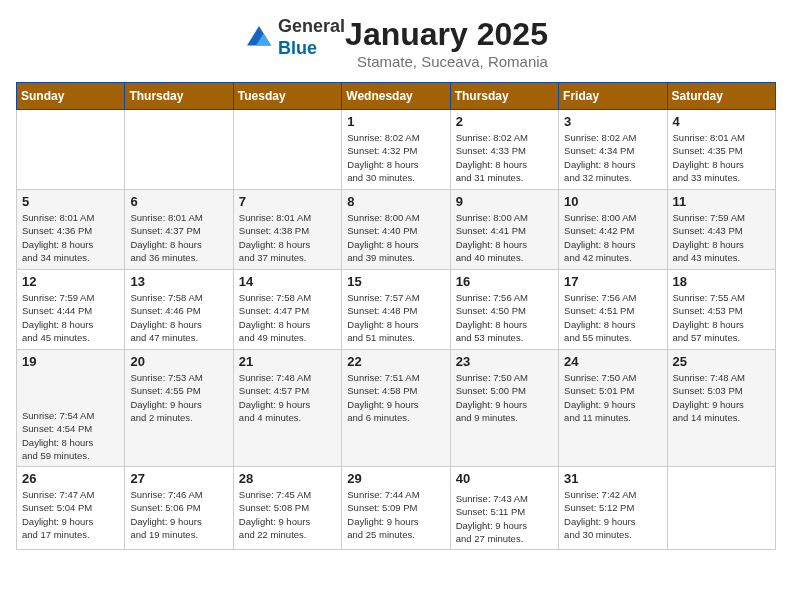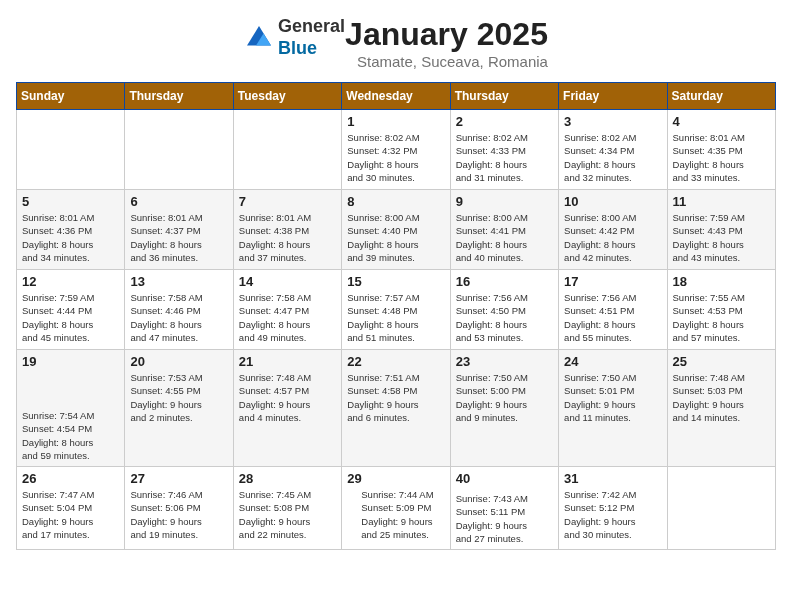--- a/index.html
+++ b/index.html
@@ -321,21 +321,21 @@
         </td>
         <td>
           <span class="day-number">28</span>
           <div class="day-info" style="white-space: pre-line;">Sunrise: 7:45 AM
 Sunset: 5:08 PM
 Daylight: 9 hours
 and 22 minutes.</div>
         </td>
         <td>
           <span class="day-number">29</span>
-          <div class="day-info" style="white-space: pre-line; margin-left: 14px;">Sunrise: 7:44 AM
+          <div class="day-info" style="white-space: pre-line;">Sunrise: 7:44 AM
 Sunset: 5:09 PM
 Daylight: 9 hours
 and 25 minutes.</div>
         </td>
         <td>
           <span class="day-number">40</span>
           <div class="day-info" style="white-space: pre-line; margin-top: 6px;">Sunrise: 7:43 AM
 Sunset: 5:11 PM
 Daylight: 9 hours
 and 27 minutes.</div>

